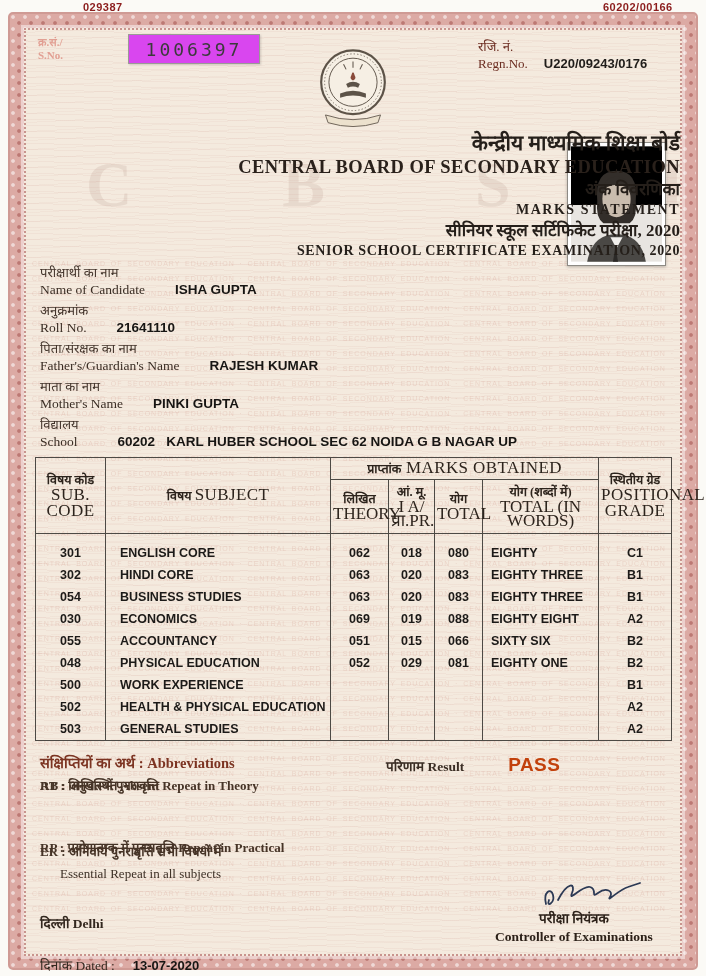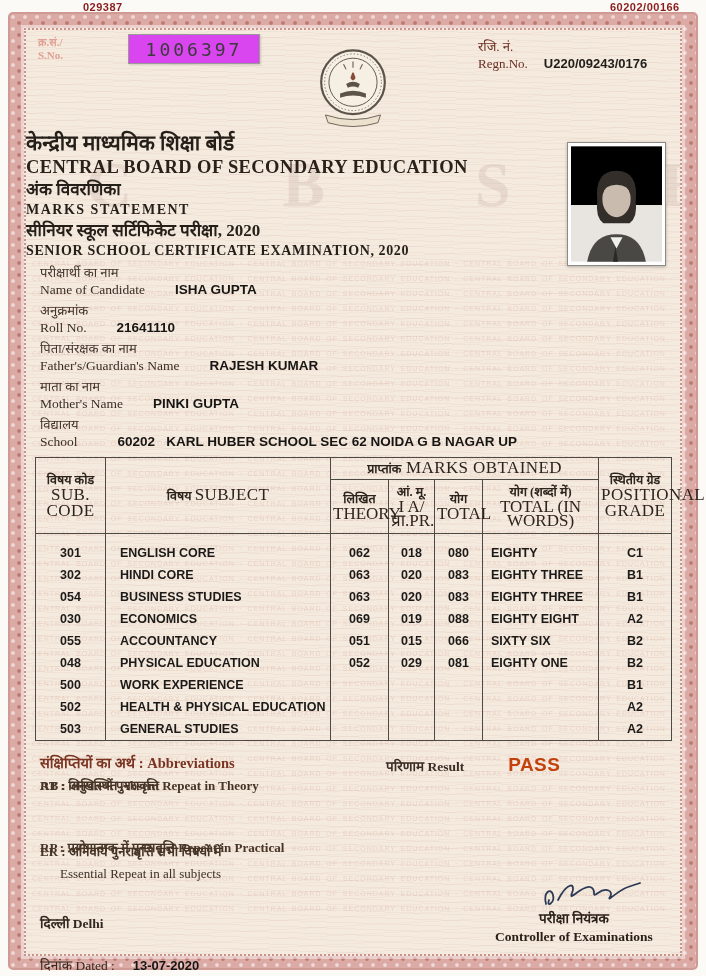--- a/index.html
+++ b/index.html
@@ -5,21 +5,21 @@
   * { margin:0; padding:0; box-sizing:border-box; }
   html,body { width:706px; height:976px; }
   body { font-family:"Liberation Serif","DejaVu Serif",serif; background:#fbfaf6; }
 
   .page { position:relative; width:706px; height:976px; background:#fbfaf6; overflow:hidden; }
 
   
   .top-serial { position:absolute; top:1px; font-family:"Liberation Sans","DejaVu Sans",sans-serif;
     font-weight:bold; font-size:11px; color:#8b1c1c; letter-spacing:.5px; z-index:5;padding-left:47px; }
   .top-serial.left { left:36px; }
-  .top-serial.right { left:556px;margin-left:7px; }
+  .top-serial.right { left:556px; }
 
   
   .border-frame { position:absolute; left:8px; top:12px; right:8px; bottom:6px;
     background-color:#dcaaa4;
     background-image:
       radial-gradient(circle at 3px 3px, rgba(255,255,255,.55) 1.4px, transparent 2.3px),
       radial-gradient(circle at 9px 9px, rgba(150,62,58,.45) 1.4px, transparent 2.3px);
     background-size:12px 12px;
     border:2px solid #cf9a94; border-radius:5px; }
 
@@ -46,21 +46,21 @@
     display:flex; align-items:center; justify-content:center;
     font-family:"DejaVu Sans Mono",monospace; font-size:18px; letter-spacing:3px; color:#3b3b3b; }
 
   .logo { left:calc(50% - 43px); top:14px; width:86px; height:92px; }
 
   .regn { left:452px; top:8px; font-size:13px; color:#6b2c20; line-height:17px; }
   .regn .row { display:flex; align-items:flex-start; }
   .regn .val { margin-left:16px; color:#201d1a; font-weight:bold;
     font-family:"Liberation Sans","DejaVu Sans",sans-serif; font-size:13px; }
 
-  .titles { left:0; right:0; top:100px; text-align:left; color:#251f1a; }
+  .titles { left:0; right:0; top:100px; text-align:right; color:#251f1a; }
   .t-hi1 { font-size:21px; font-weight:bold; line-height:26px; }
   .t-en1 { font-size:18.5px; font-weight:bold; letter-spacing:.4px; line-height:23px; color:#2a211b; }
   .t-hi2 { font-size:17px; font-weight:bold; line-height:22px; }
   .t-en2 { font-size:14px; font-weight:bold; letter-spacing:1.5px; line-height:18px; }
   .t-hi3 { font-size:17px; font-weight:bold; line-height:23px; }
   .t-en3 { font-size:14px; font-weight:bold; letter-spacing:.6px; line-height:18px; }
 
   .photo { right:14px; top:112px; width:99px; height:124px; background:#fff;
     border:1px solid #8d8a84; padding:3px; box-shadow:0 1px 3px rgba(0,0,0,.25); }
   .photo svg { display:block; width:100%; height:100%; }

